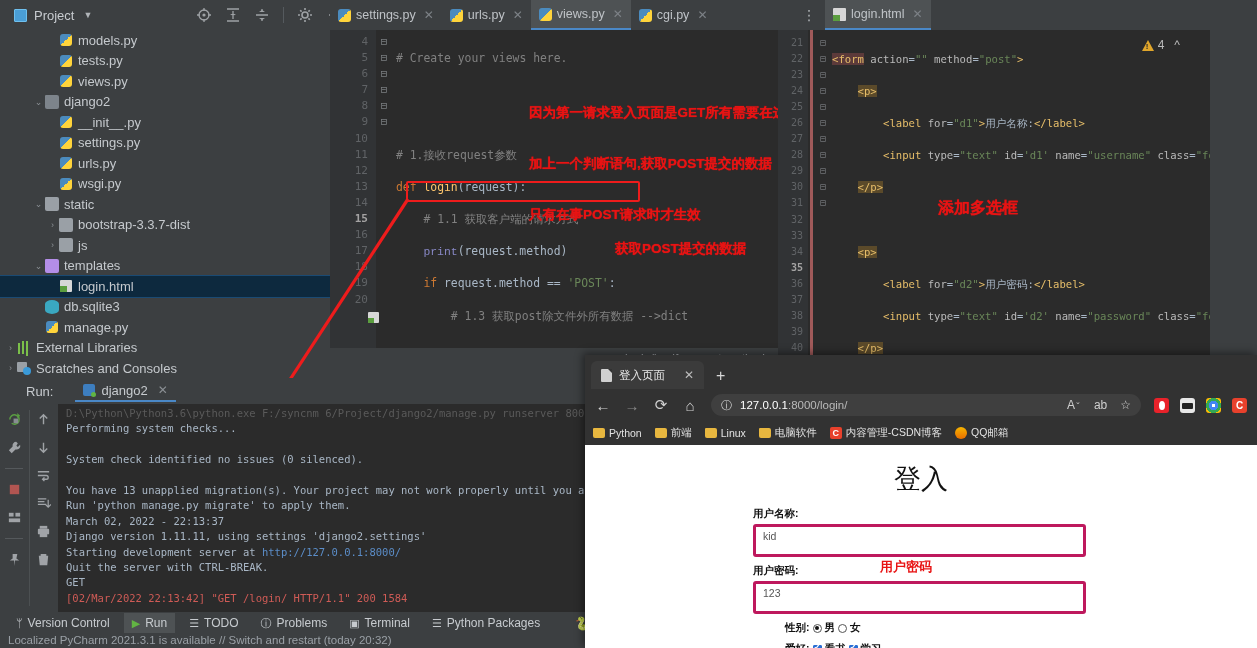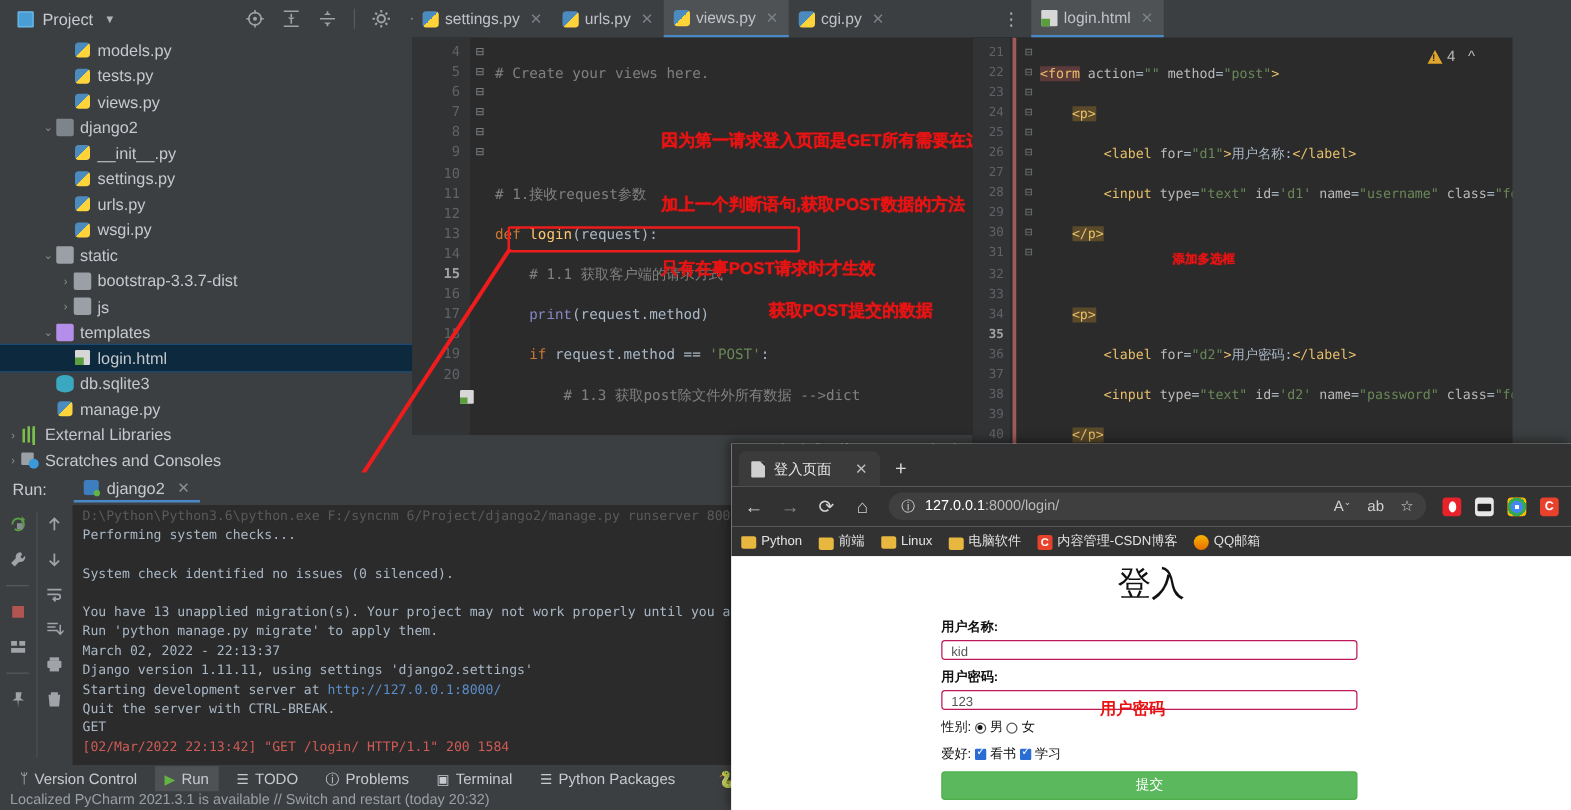--- a/index.html
+++ b/index.html
@@ -42,21 +42,21 @@
   .ic-html::after{content:"";position:absolute;left:1px;bottom:1px;width:7px;height:6px;background:#5b9e3f;}
   .ic-db{background:#3aa8c1;border-radius:50%/28%;}
   .ic-lib::before{content:"";position:absolute;left:1px;top:2px;width:2px;height:11px;background:#7bbf4a;}
   .ic-lib::after{content:"";position:absolute;left:5px;top:0px;width:2px;height:13px;background:#7bbf4a;
      box-shadow:4px 2px 0 0 #7bbf4a, 4px 0 0 0 #7bbf4a;}
   .ic-scr::before{content:"";position:absolute;left:0;top:1px;width:10px;height:10px;background:#9aa0a6;border-radius:1px;}
   .ic-scr::after{content:"";position:absolute;right:0;bottom:0;width:8px;height:8px;background:#3a9ad9;border-radius:50%;}
 
   
   .run-hdr { position: absolute; left: 0; top: 378px; width: 600px; height: 26px; background: #3c3f41;
-    display: flex; align-items: center; padding-left: 10px; color: #c7cbcf; font-size: 13px; }
+    display: flex; align-items: center; padding-left: 26px; color: #c7cbcf; font-size: 13px; }
   .run-tab { display: flex; align-items: center; gap: 6px; margin-left: 22px; padding: 2px 8px;
     border-bottom: 2px solid #4a88c7; }
   .run-tab .tabico { width: 12px; height: 12px; background: #3d7ebf; border-radius: 2px; position: relative; }
   .run-tab .tabico::after{content:"";position:absolute;right:-1px;bottom:-1px;width:5px;height:5px;background:#62b543;border-radius:50%;}
   .run-x { color: #8b9095; font-size: 12px; margin-left: 4px; }
 
   .run-gutter { position: absolute; left: 0; top: 404px; width: 58px; height: 208px; background: #3c3f41;
     display:flex; }
   .gcol { width: 29px; display: flex; flex-direction: column; align-items: center; padding-top: 8px; gap: 13px; }
   .gico { width: 15px; height: 15px; opacity: .8; }
@@ -166,28 +166,28 @@
   .urlbar { flex: 1; height: 22px; background: #3f3f3f; border-radius: 12px; display: flex;
     align-items: center; padding: 0 10px; gap: 8px; color: #d8d8d8; font-size: 11.5px; }
   .urlbar .host { color: #fff; }
   .urlbar .path { color: #b9b9b9; }
   .br-right { display: flex; align-items: center; gap: 11px; }
   .ri { font-size: 12px; color: #cfcfcf; }
   .sq { width: 15px; height: 15px; border-radius: 3px; display:inline-block; }
   .br-bm { height: 24px; background: #323232; display: flex; align-items: center; gap: 13px; padding: 0 8px;
     color: #e2e2e2; font-size: 10.5px; }
   .bmfold { width: 12px; height: 10px; background: #e8b73f; border-radius: 1px 2px 2px 2px; display:inline-block; margin-right:4px;}
-  .bmi { display: flex; align-items: flex-end; white-space: nowrap; }
-  .br-page { background: #fff; height: 203px; padding-top: 4px; position: relative; }
+  .bmi { display: flex; align-items: center; white-space: nowrap; }
+  .br-page { background: #fff; height: 203px; padding-top: 16px; position: relative; }
   .page-title { text-align: center; font-size: 27px; color: #111; font-weight: 400; margin-bottom: 10px; }
   .form-wrap { margin-left: 168px; width: 333px; }
   .flabel { font-size: 10.5px; font-weight: bold; color: #111; margin-bottom: 3px; }
-  .finput { width: 333px; height: 16px; border: 1px solid #be185d; border-radius: 3px; background: #fff;
+  .finput { width: 333px; height: 33px; border: 3px solid #be185d; border-radius: 3px; background: #fff;
     font-size: 10.5px; color: #555; padding-left: 7px; line-height: 19px; margin-bottom: 7px; }
-  .frow { font-size: 10.5px; color: #111; font-weight:normal; display: flex; align-items: center; gap: 3px; margin-bottom: 7px; }
+  .frow { font-size: 10.5px; color: #111; font-weight:bold; display: flex; align-items: center; gap: 3px; margin-bottom: 7px; margin-left: 32px; }
   .radio { width: 9px; height: 9px; border: 1px solid #555; border-radius: 50%; display: inline-block; position: relative; }
   .radio.on::after { content:""; position:absolute; left:1.5px; top:1.5px; width:4px; height:4px; background:#111; border-radius:50%; }
   .chk { width: 9px; height: 9px; border: 1px solid #2a6ed4; background: #2a6ed4; border-radius: 1px; display:inline-block; position:relative; }
   .chk::after { content:"✓"; position:absolute; left:0px; top:-4px; font-size:9px; color:#fff; }
   .submit { width: 333px; height: 23px; background: #5cb85c; border: 1px solid #4cae4c; border-radius: 3px;
     color: #fff; font-size: 11px; text-align: center; line-height: 21px; }
   .formannot { position: absolute; left: 295px; top: 113px; color: #e81313; font-weight: bold; font-size: 13px; }
 </style>
 </head>
 <body>
@@ -398,21 +398,21 @@
 
   <div style="position:absolute;left:368px;top:312px;width:11px;height:11px;">
     <div style="position:absolute;inset:0;background:#d7d7d7;border-radius:1px"></div>
     <div style="position:absolute;left:0;bottom:0;width:6px;height:5px;background:#5b9e3f"></div>
   </div>
 
   <div class="redbox" style="left:406px;top:181px;width:234px;height:21px;"></div>
 
   <div class="annot" style="left:529px;top:70px;">
     <div>因为第一请求登入页面是GET所有需要在这</div>
-    <div>加上一个判断语句,获取POST数据的方法</div>
+    <div>加上一个判断语句,获取POST提交的数据</div>
     <div>只有在事POST请求时才生效</div>
   </div>
   <div class="annot" style="left:615px;top:240px;">获取POST提交的数据</div>
 
   <svg class="arrowsvg" width="1257" height="648">
     <line x1="408" y1="199" x2="172" y2="560" stroke="#ee1c1c" stroke-width="3.2"></line>
     <polygon points="172,560 186,535 192,549" fill="#ee1c1c"></polygon>
   </svg>
 
   <div class="breadcrumb">
@@ -498,21 +498,21 @@
 
 
 
     </div>
     <div class="warnbadge">
       <span class="warntri"></span>
       <span>4</span>
       <span style="margin-left:6px">^</span>
     </div>
   </div>
-  <div class="annot" style="left:938px;top:199px;font-size:10px">添加多选框</div>
+  <div class="annot" style="left:938px;top:199px;font-size:16px">添加多选框</div>
 
   <div class="run-hdr">
     <span>Run:</span>
     <span class="run-tab">
       <span class="tabico"></span>
       <span>django2</span>
       <span class="run-x">✕</span>
     </span>
   </div>
 

